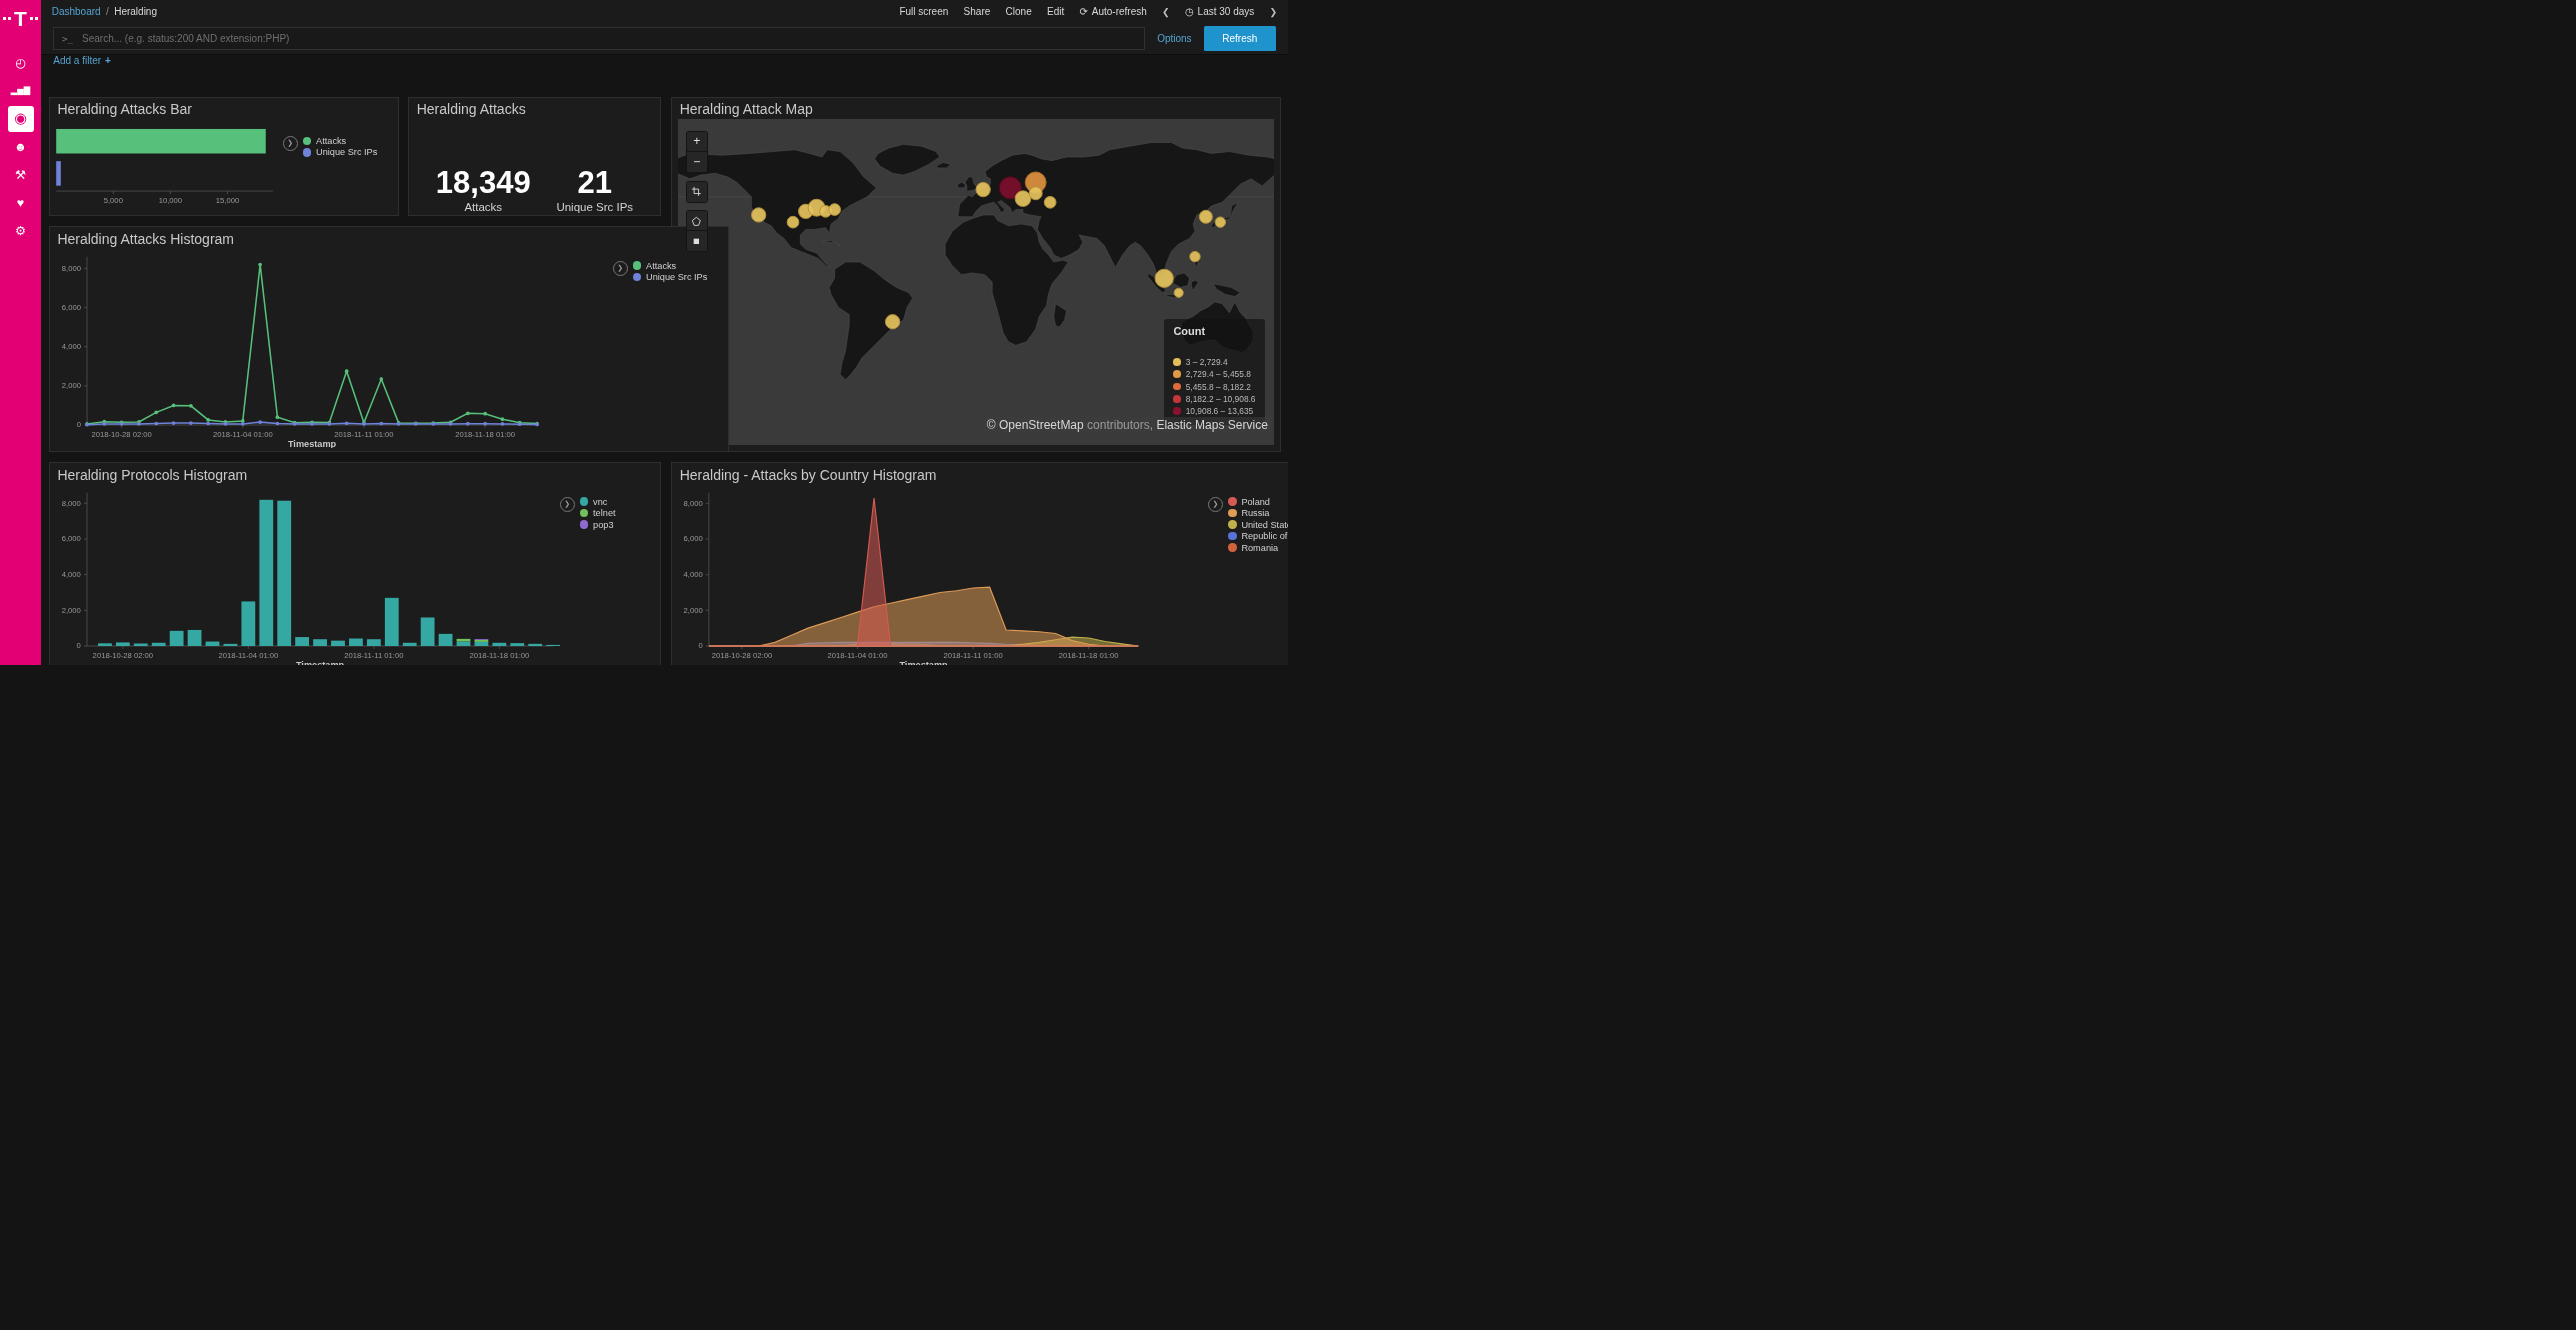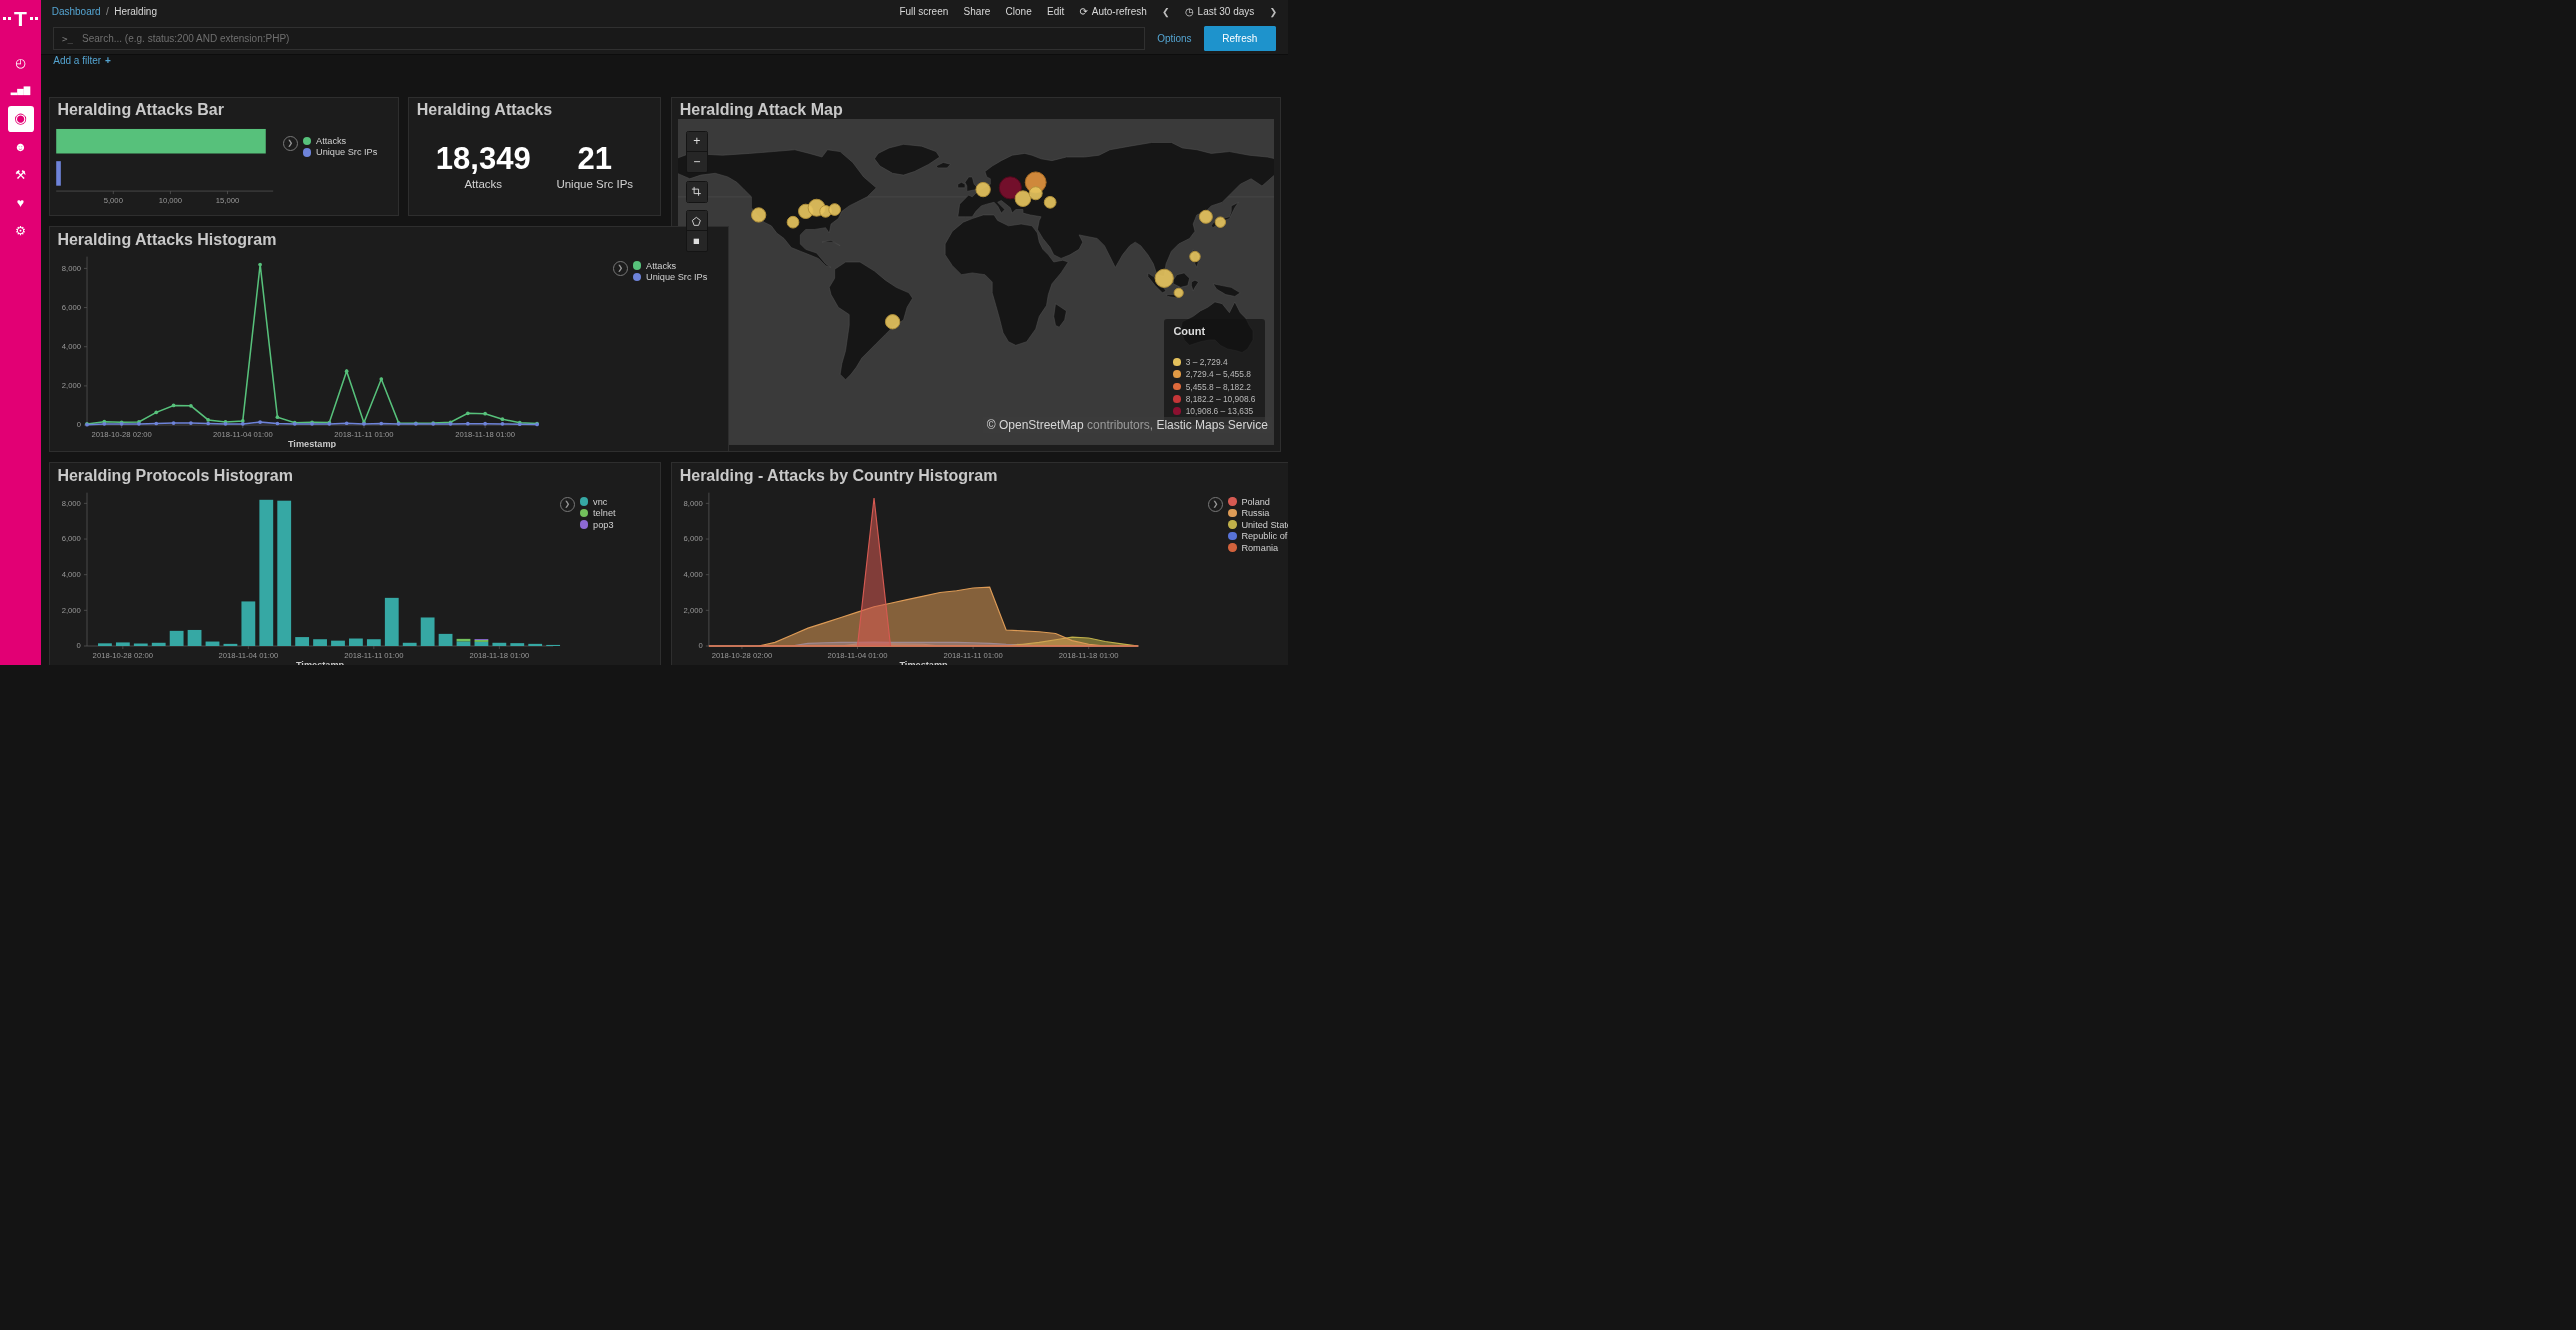--- a/index.html
+++ b/index.html
@@ -28,21 +28,21 @@
   .search-wrap input{flex:1;background:transparent;border:none;outline:none;color:#ddd;font-size:10px;font-family:Liberation Sans, sans-serif;}
   .search-wrap input::placeholder{color:#6f6f6f;}
   .options-link{color:#54a4d1;font-size:10px;cursor:pointer;}
   .refresh-btn{background:#1e93cc;color:#fff;border:none;height:24.5px;padding:0 18.4px;font-size:10px;border-radius:1.5px;cursor:pointer;font-family:"Liberation Sans",sans-serif;}
   .filterrow{position:absolute;left:41px;right:0;top:55px;height:31px;display:flex;align-items:flex-start;padding:0 12.3px;box-sizing:border-box;}
   .add-filter{color:#54a4d1;font-size:10px;cursor:pointer;}
   .add-filter .plus{font-weight:bold;margin-left:3.8px;}
   
   .content{position:absolute;left:41px;top:86px;right:0;bottom:0;overflow:hidden;}
   .panel{position:absolute;background:#1c1c1c;border:0.8px solid #2e2e2e;box-sizing:border-box;}
-  .panel-title{height:20px;line-height:21.5px;padding:1.5px 7.7px 0;font-size:16px;color:#c9c9c9;white-space:nowrap;overflow:hidden;cursor:pointer;font-weight:bold;}
+  .panel-title{height:20px;line-height:21.5px;padding:1.5px 7.7px 0;font-size:14px;color:#c9c9c9;white-space:nowrap;overflow:hidden;cursor:pointer;}
   #panel-a{left:7.7px;top:10.7px;width:350px;height:119px;}
   #panel-b{left:367px;top:10.7px;width:253px;height:119px;}
   #panel-c{left:630px;top:10.7px;width:610px;height:355px;}
   #panel-d{left:7.7px;top:140px;width:680px;height:226px;}
   #panel-e{left:7.7px;top:376px;width:612px;height:215px;}
   #panel-f{left:630px;top:376px;width:672px;height:215px;}
   .panel-body{display:flex;}
   .chart{flex:1;min-width:0;}
   #chart-bar{height:92px;}
   #chart-hist{height:199px;}
@@ -52,21 +52,21 @@
   .tick{fill:#999;font-size:10px;}
   .xlabel{fill:#c9c9c9;font-size:12px;font-weight:bold;}
   
   .legend-col{display:flex;gap:5.4px;align-items:flex-start;}
   .legend-col.w150{width:115px;} .legend-col.w130{width:100px;} .legend-col.w175{width:134px;}
   .legend-col.pt14{padding-top:10.7px;} .legend-col.pt20{padding-top:15.3px;}
   .legend-toggle{width:13px;height:13px;min-width:13px;border:0.8px solid #777;border-radius:50%;color:#999;font-size:7px;display:flex;align-items:center;justify-content:center;cursor:pointer;margin-top:1.5px;}
   .legend-item{display:flex;align-items:center;gap:4.6px;font-size:9.2px;color:#d2d2d2;margin:1.5px 0;cursor:pointer;white-space:nowrap;}
   .ldot{width:8.4px;height:8.4px;min-width:8.4px;border-radius:50%;}
   
-  .metrics{display:flex;height:94px;align-items:center;justify-content:space-around;padding:0 14px;}
+  .metrics{display:flex;height:94px;align-items:flex-end;justify-content:space-around;padding:0 14px;}
   .metric{text-align:center;}
   .metric-value{font-size:31px;font-weight:bold;color:#fff;line-height:1.1;}
   .metric-label{font-size:11.5px;color:#d2d2d2;margin-top:1.5px;}
   
   .map-area{position:absolute;top:21px;left:6.1px;right:6.1px;bottom:6.1px;background:#3a3a3a;overflow:hidden;}
   .map-controls{position:absolute;left:7.7px;top:12.3px;display:flex;flex-direction:column;gap:7.7px;z-index:3;}
   .map-btn-group{display:flex;flex-direction:column;border:0.8px solid #141414;border-radius:2.3px;overflow:hidden;}
   .map-btn{width:20px;height:20px;background:#262626;border:none;border-bottom:0.8px solid #141414;color:#ddd;font-size:12.3px;display:flex;align-items:center;justify-content:center;cursor:pointer;padding:0;}
   .map-btn:last-child{border-bottom:none;}
   .map-legend{position:absolute;right:9.2px;bottom:20px;background:rgba(18,18,18,0.68);padding:6.1px 9.2px;border-radius:3.1px;z-index:3;}

